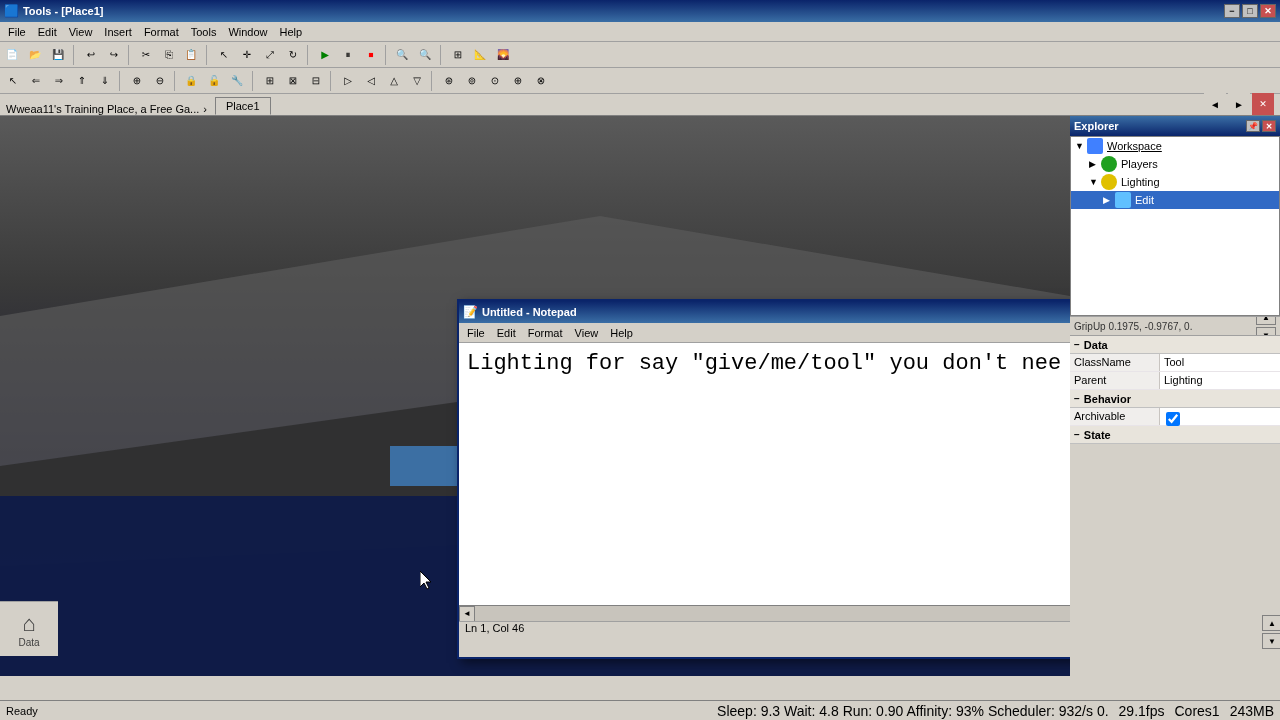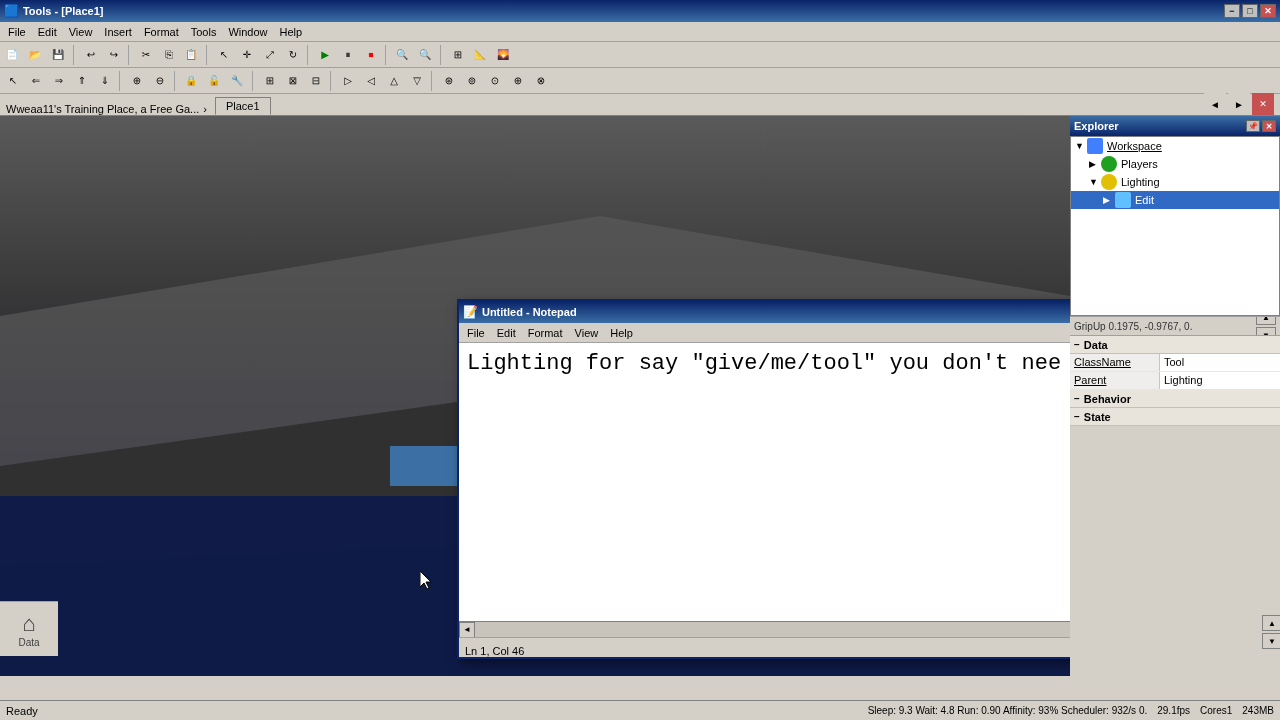--- a/index.html
+++ b/index.html
@@ -149,21 +149,20 @@
       height: 18px;
       border-bottom: 1px solid #e8e4e8;
     }
     .prop-name {
       width: 90px;
       padding: 2px 4px;
       background: #f0eeec;
       border-right: 1px solid #c8c4c0;
       font-size: 11px;
       overflow: hidden;
-      text-decoration: underline;
     }
     .prop-value {
       flex: 1;
       padding: 2px 4px;
       background: white;
       font-size: 11px;
     }
     .prop-checkbox { width: 14px; height: 14px; margin: 2px; }
 
     
@@ -274,25 +273,25 @@
       height: 16px;
       background: #d4d0c8;
       border-top: 1px solid #808080;
       display: flex;
       align-items: center;
     }
     .hscroll-btn { width: 16px; height: 16px; background: #d4d0c8; border: 1px solid #808080; display: flex; align-items: center; justify-content: center; font-size: 8px; cursor: pointer; }
     #hscroll-track { flex: 1; height: 100%; background: #c8c4bc; }
 
     #notepad-status {
-      height: 20px;
+      height: 36px;
       background: #d4d0c8;
       border-top: 1px solid #a0a0a0;
       display: flex;
-      align-items: flex-end;
+      align-items: flex-start;
       padding: 0 6px;
       font-size: 11px;
     }
     .scroll-btn {
       width: 20px; height: 16px;
       background: #d4d0c8;
       border: 1px solid #808080;
       display: flex; align-items: center; justify-content: center;
       font-size: 8px; cursor: pointer;
     }
@@ -550,20 +549,26 @@
         </div>
         <div class="prop-row">
           <div class="prop-name">Parent</div>
           <div class="prop-value">Lighting</div>
         </div>
 
         <div class="prop-section-header">
           <span class="prop-section-toggle">−</span>
           <span>Behavior</span>
         </div>
+        <div class="prop-row">
+          <div class="prop-name">Archivable</div>
+          <div class="prop-value">
+            <input type="checkbox" class="prop-checkbox" checked="" style="">
+          </div>
+        </div>
 
         <div class="prop-section-header">
           <span class="prop-section-toggle">−</span>
           <span>State</span>
         </div>
 
       </div>
 
       <div style="position:absolute; right:0; bottom:25px; display:flex; flex-direction:column; gap:2px; padding:2px; width:20px;">
         <div class="scroll-btn">▲</div>
@@ -571,19 +576,19 @@
       </div>
     </div>
 
   </div>
 </div>
 
 <div id="status-bar">
   <div id="status-bar-left">
     <span class="status-text">Ready</span>
   </div>
-  <div id="status-bar-right" style="display:flex; gap:10px; font-size:10px;">
+  <div id="status-bar-right" style="display:flex; gap:10px; font-size:14px;">
     <span>Sleep: 9.3 Wait: 4.8 Run: 0.90 Affinity: 93% Scheduler: 932/s 0.</span>
     <span>29.1fps</span>
     <span>Cores1</span>
     <span>243MB</span>
   </div>
 </div>
 
 </body></html>

